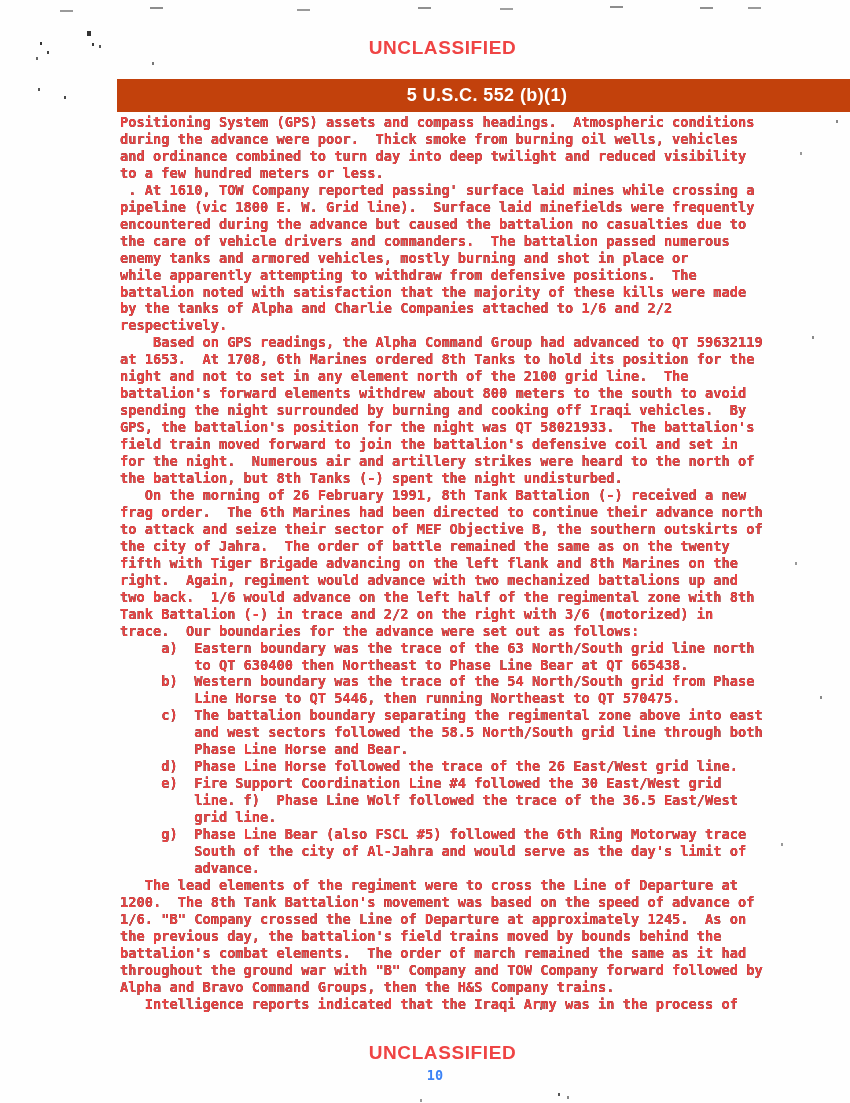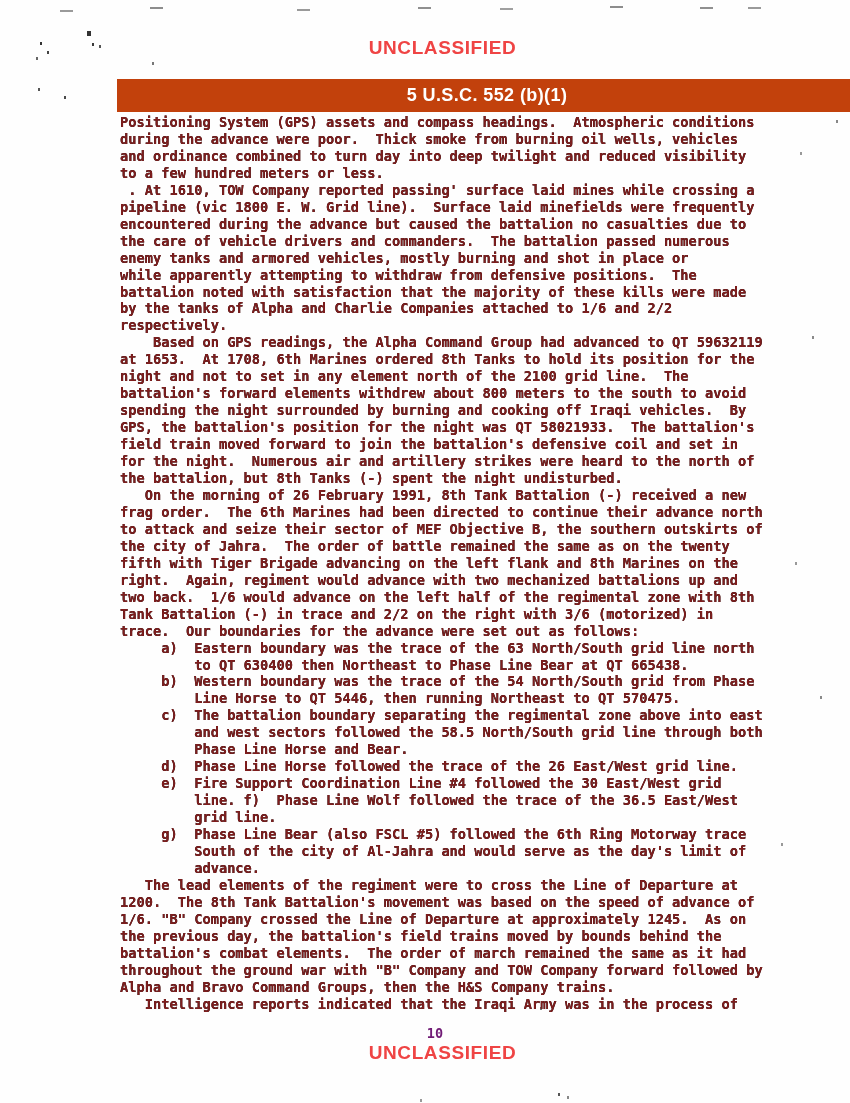--- a/index.html
+++ b/index.html
@@ -50,33 +50,33 @@
   pre.doc-body {
     position: absolute;
     left: 120px;
     top: 114px;
     margin: 0;
     font-family: "DejaVu Sans Mono", monospace;
     font-weight: bold;
     font-size: 13.7px;
     line-height: 16.95px;
     white-space: pre;
-    color: #7f1d1d;
+    color: #ef4444;
     text-shadow: 0 0 0.3px #000;
   }
   .page-number {
     position: absolute;
     left: 120px;
     width: 630px;
-    top: 1025px;
+    top: 1067px;
     text-align: center;
     font-family: "DejaVu Sans Mono", monospace;
     font-weight: bold;
     font-size: 13.5px;
-    color: #701a75;
+    color: #3b82f6;
   }
   
   .specks {
     position: absolute;
     left: 0; top: 0;
     width: 2px; height: 3px;
     background: transparent;
     box-shadow:
       40px 42px 0 0 #333,
       47px 51px 0 0 #444,

